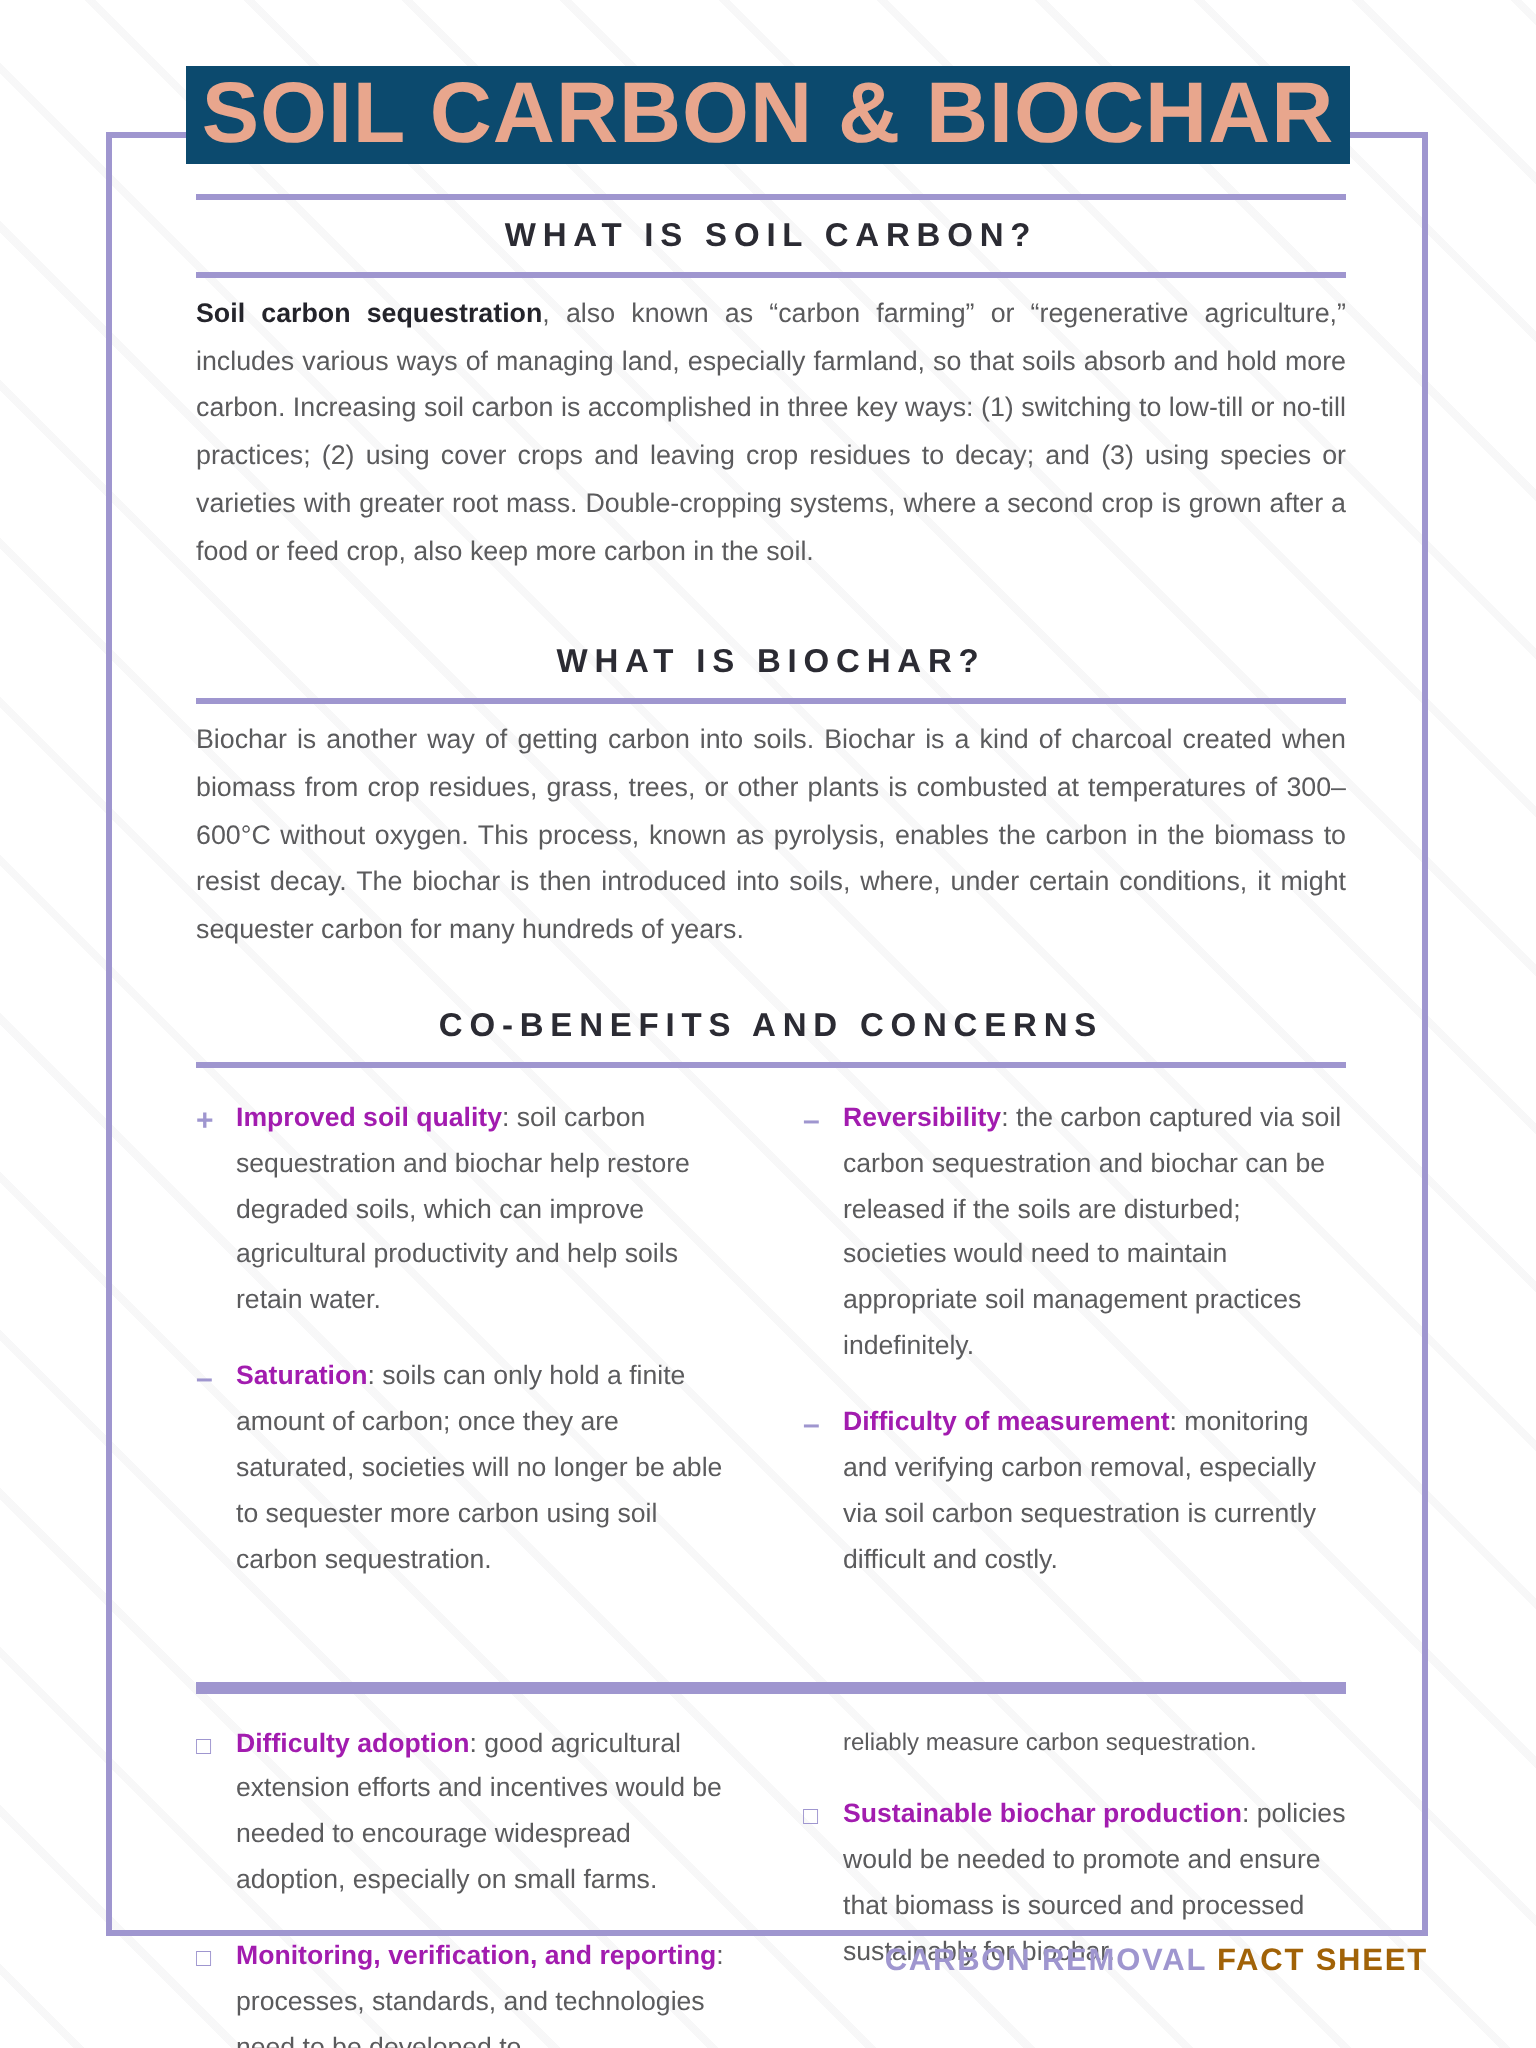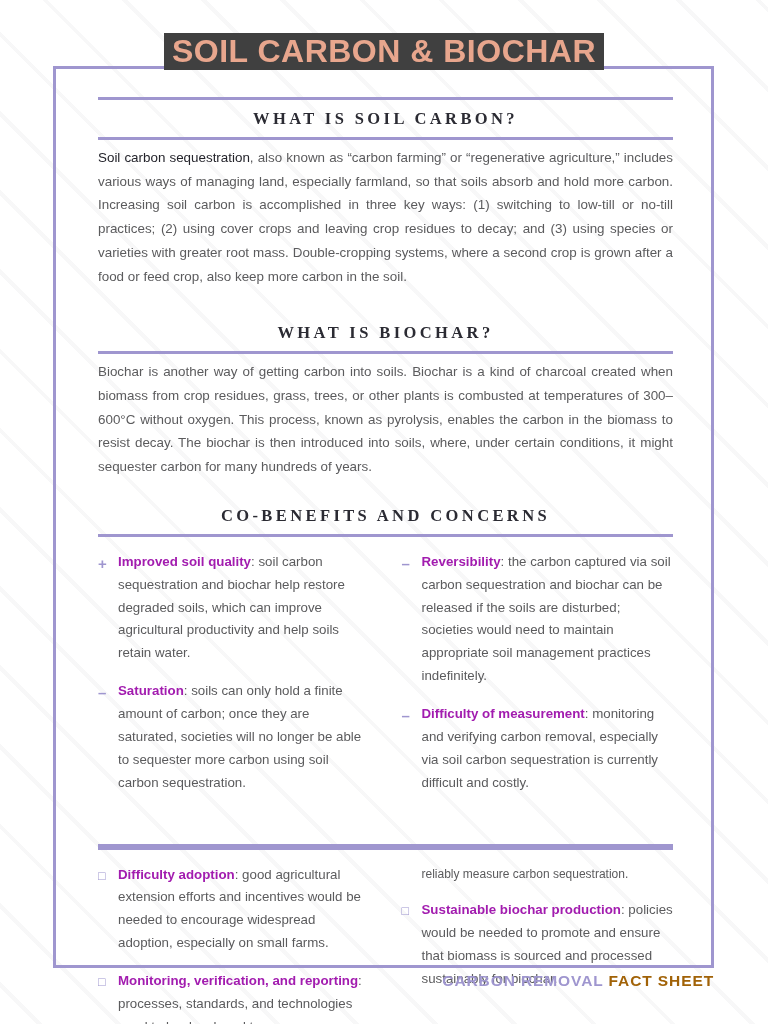--- a/index.html
+++ b/index.html
@@ -54,25 +54,25 @@
     position: absolute;
     left: 0;
     right: 0;
     top: 33px;
     text-align: center;
     z-index: 4;
   }
 
   #title {
     display: inline-block;
-    font-size: 32px;
+    font-size: 43px;
     font-weight: bold;
     letter-spacing: 0.5px;
     color: #e8a68d;
-    background: #404040;
+    background: #0c4a6e;
     padding: 0 8px;
     line-height: 1.15;
     white-space: nowrap;
   }
 
   #content {
     position: absolute;
     left: 98px;
     top: 97px;
     width: 575px;
@@ -86,31 +86,30 @@
   }
 
   .sec-head {
     text-align: center;
     font-size: 16.5px;
     font-weight: bold;
     letter-spacing: 3.4px;
     color: #2b2b33;
     padding: 9px 0 8px 0;
     white-space: nowrap;
-    font-family: Liberation Serif, serif;
   }
 
   .body-para {
     font-size: 13.4px;
     line-height: 1.77;
     color: #5b5b5d;
     text-align: justify;
     padding-top: 6px;
   }
-  .body-para b { color: #24242b; font-weight: normal; }
+  .body-para b { color: #24242b; font-weight: bold; }
 
   .spacer-sm { height: 18px; }
   .spacer-md { height: 26px; }
   .spacer-lg { height: 34px; }
 
   .cols {
     display: flex;
     gap: 32px;
     padding-top: 14px;
   }

